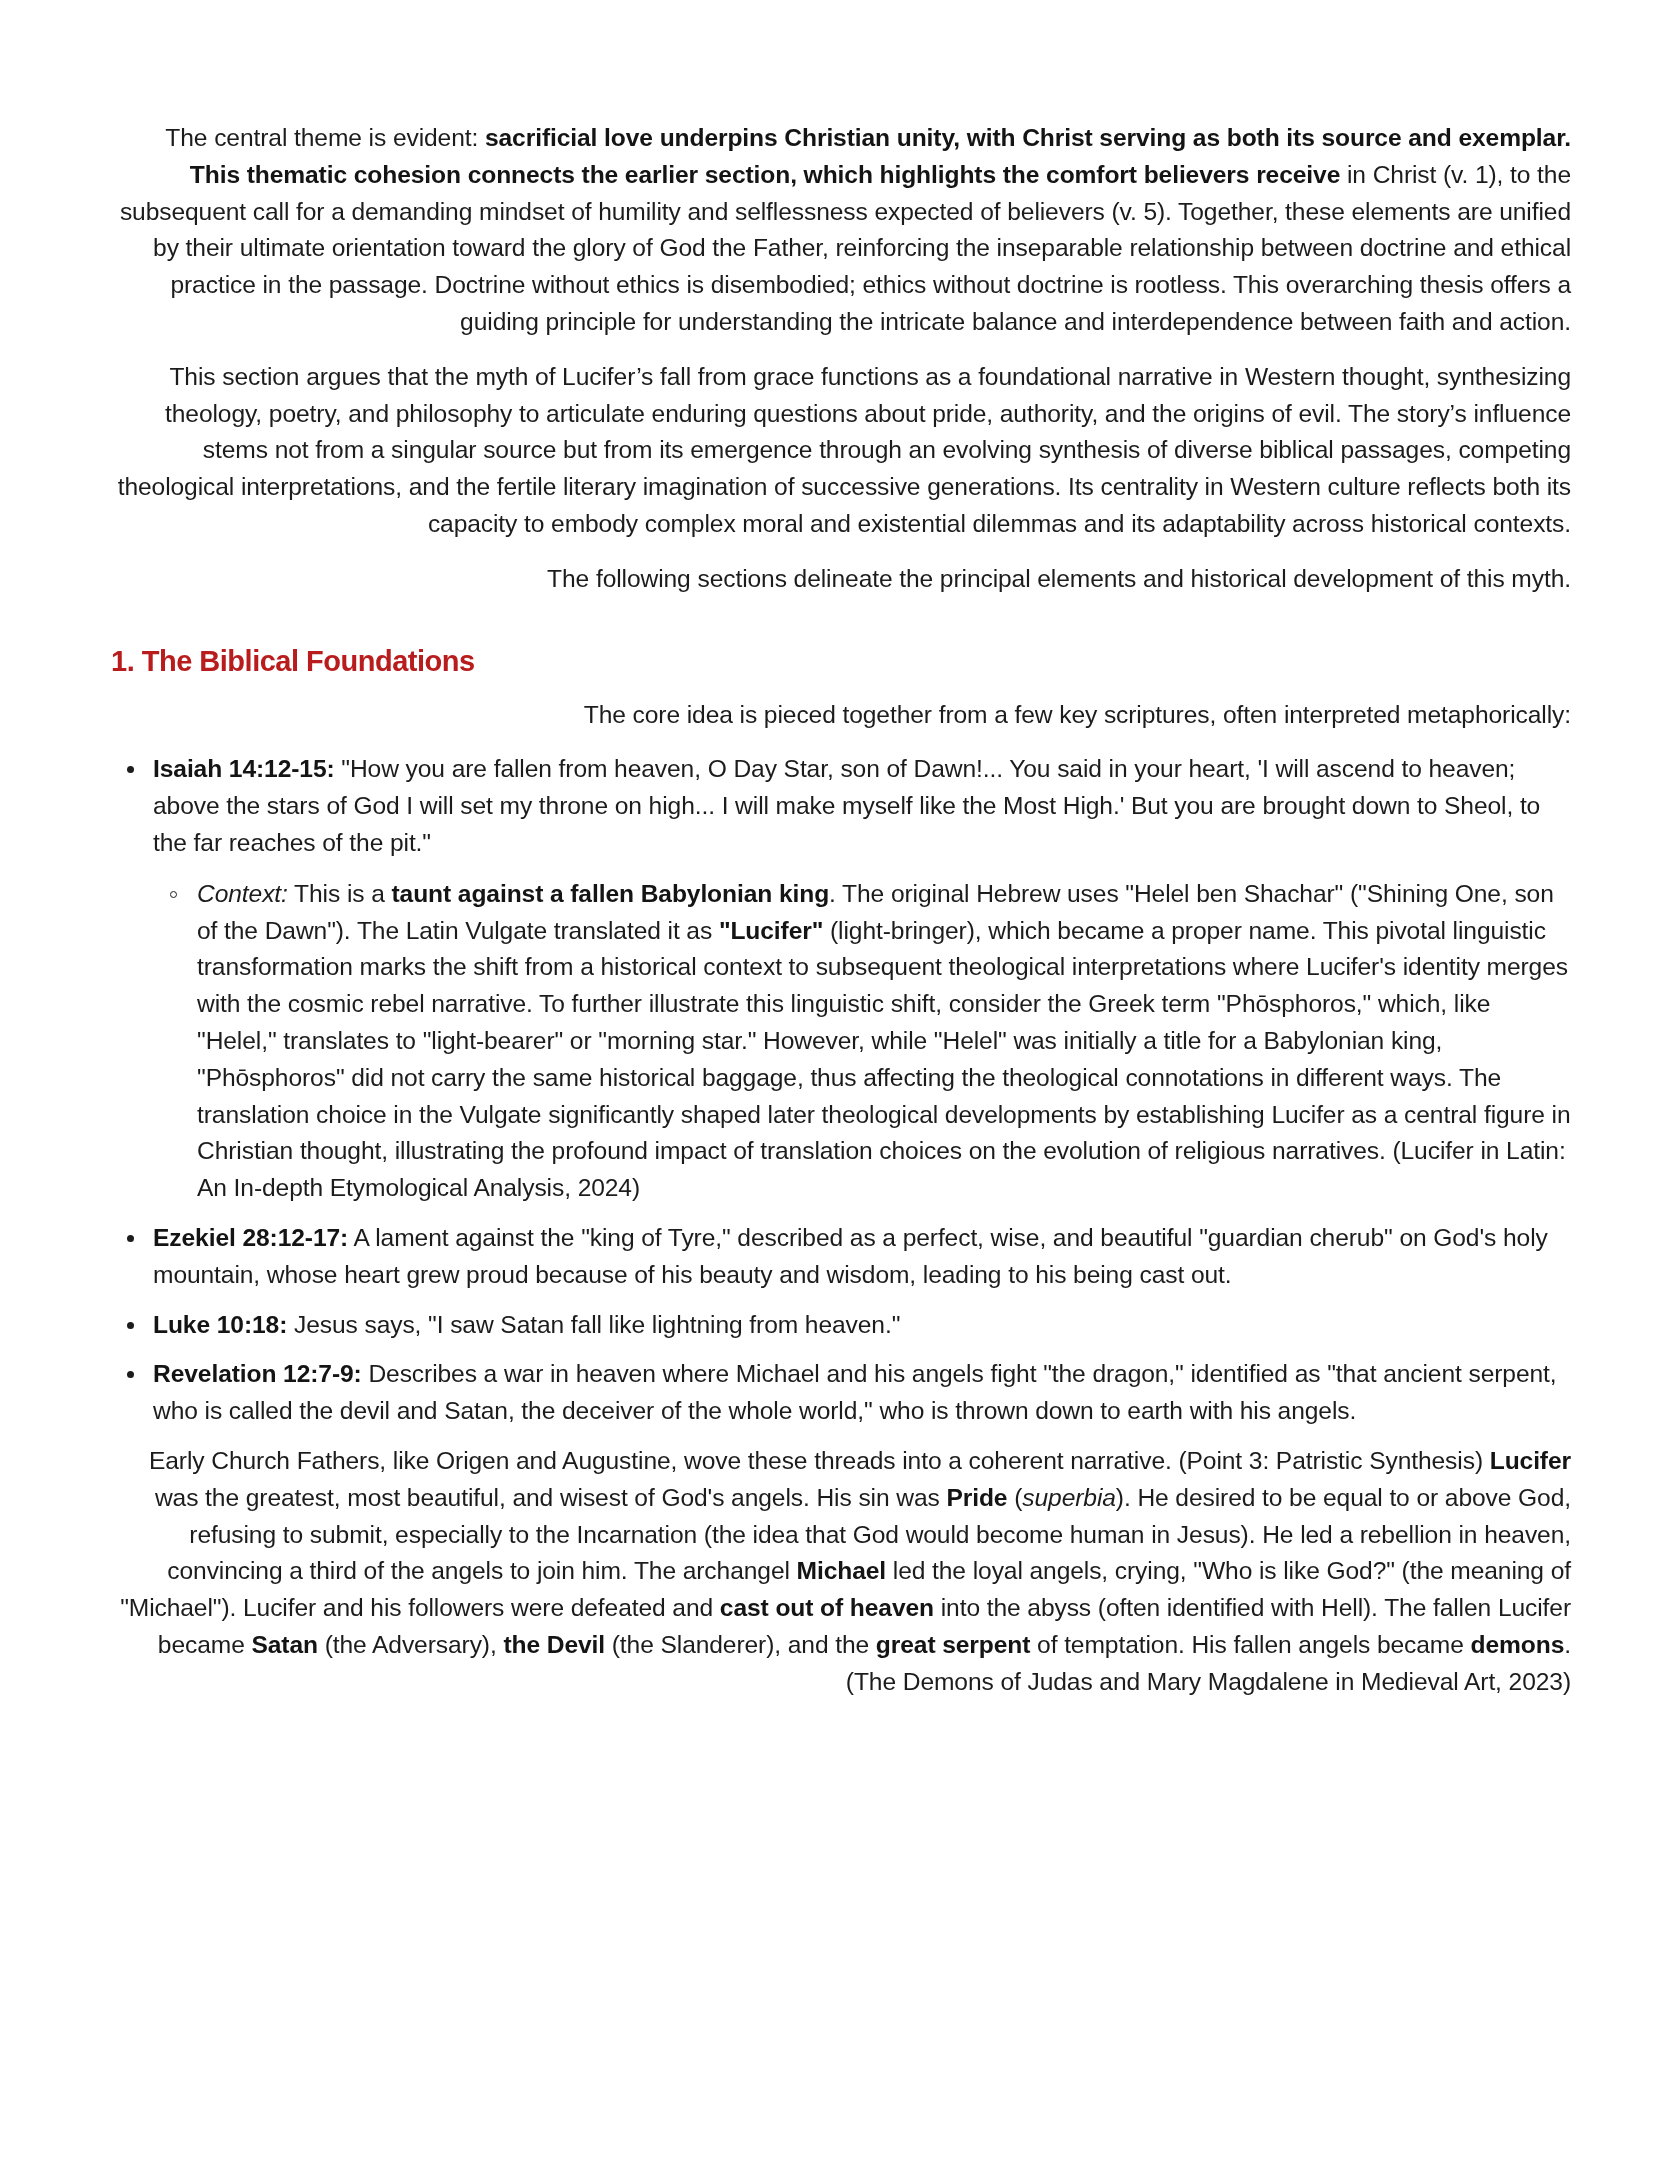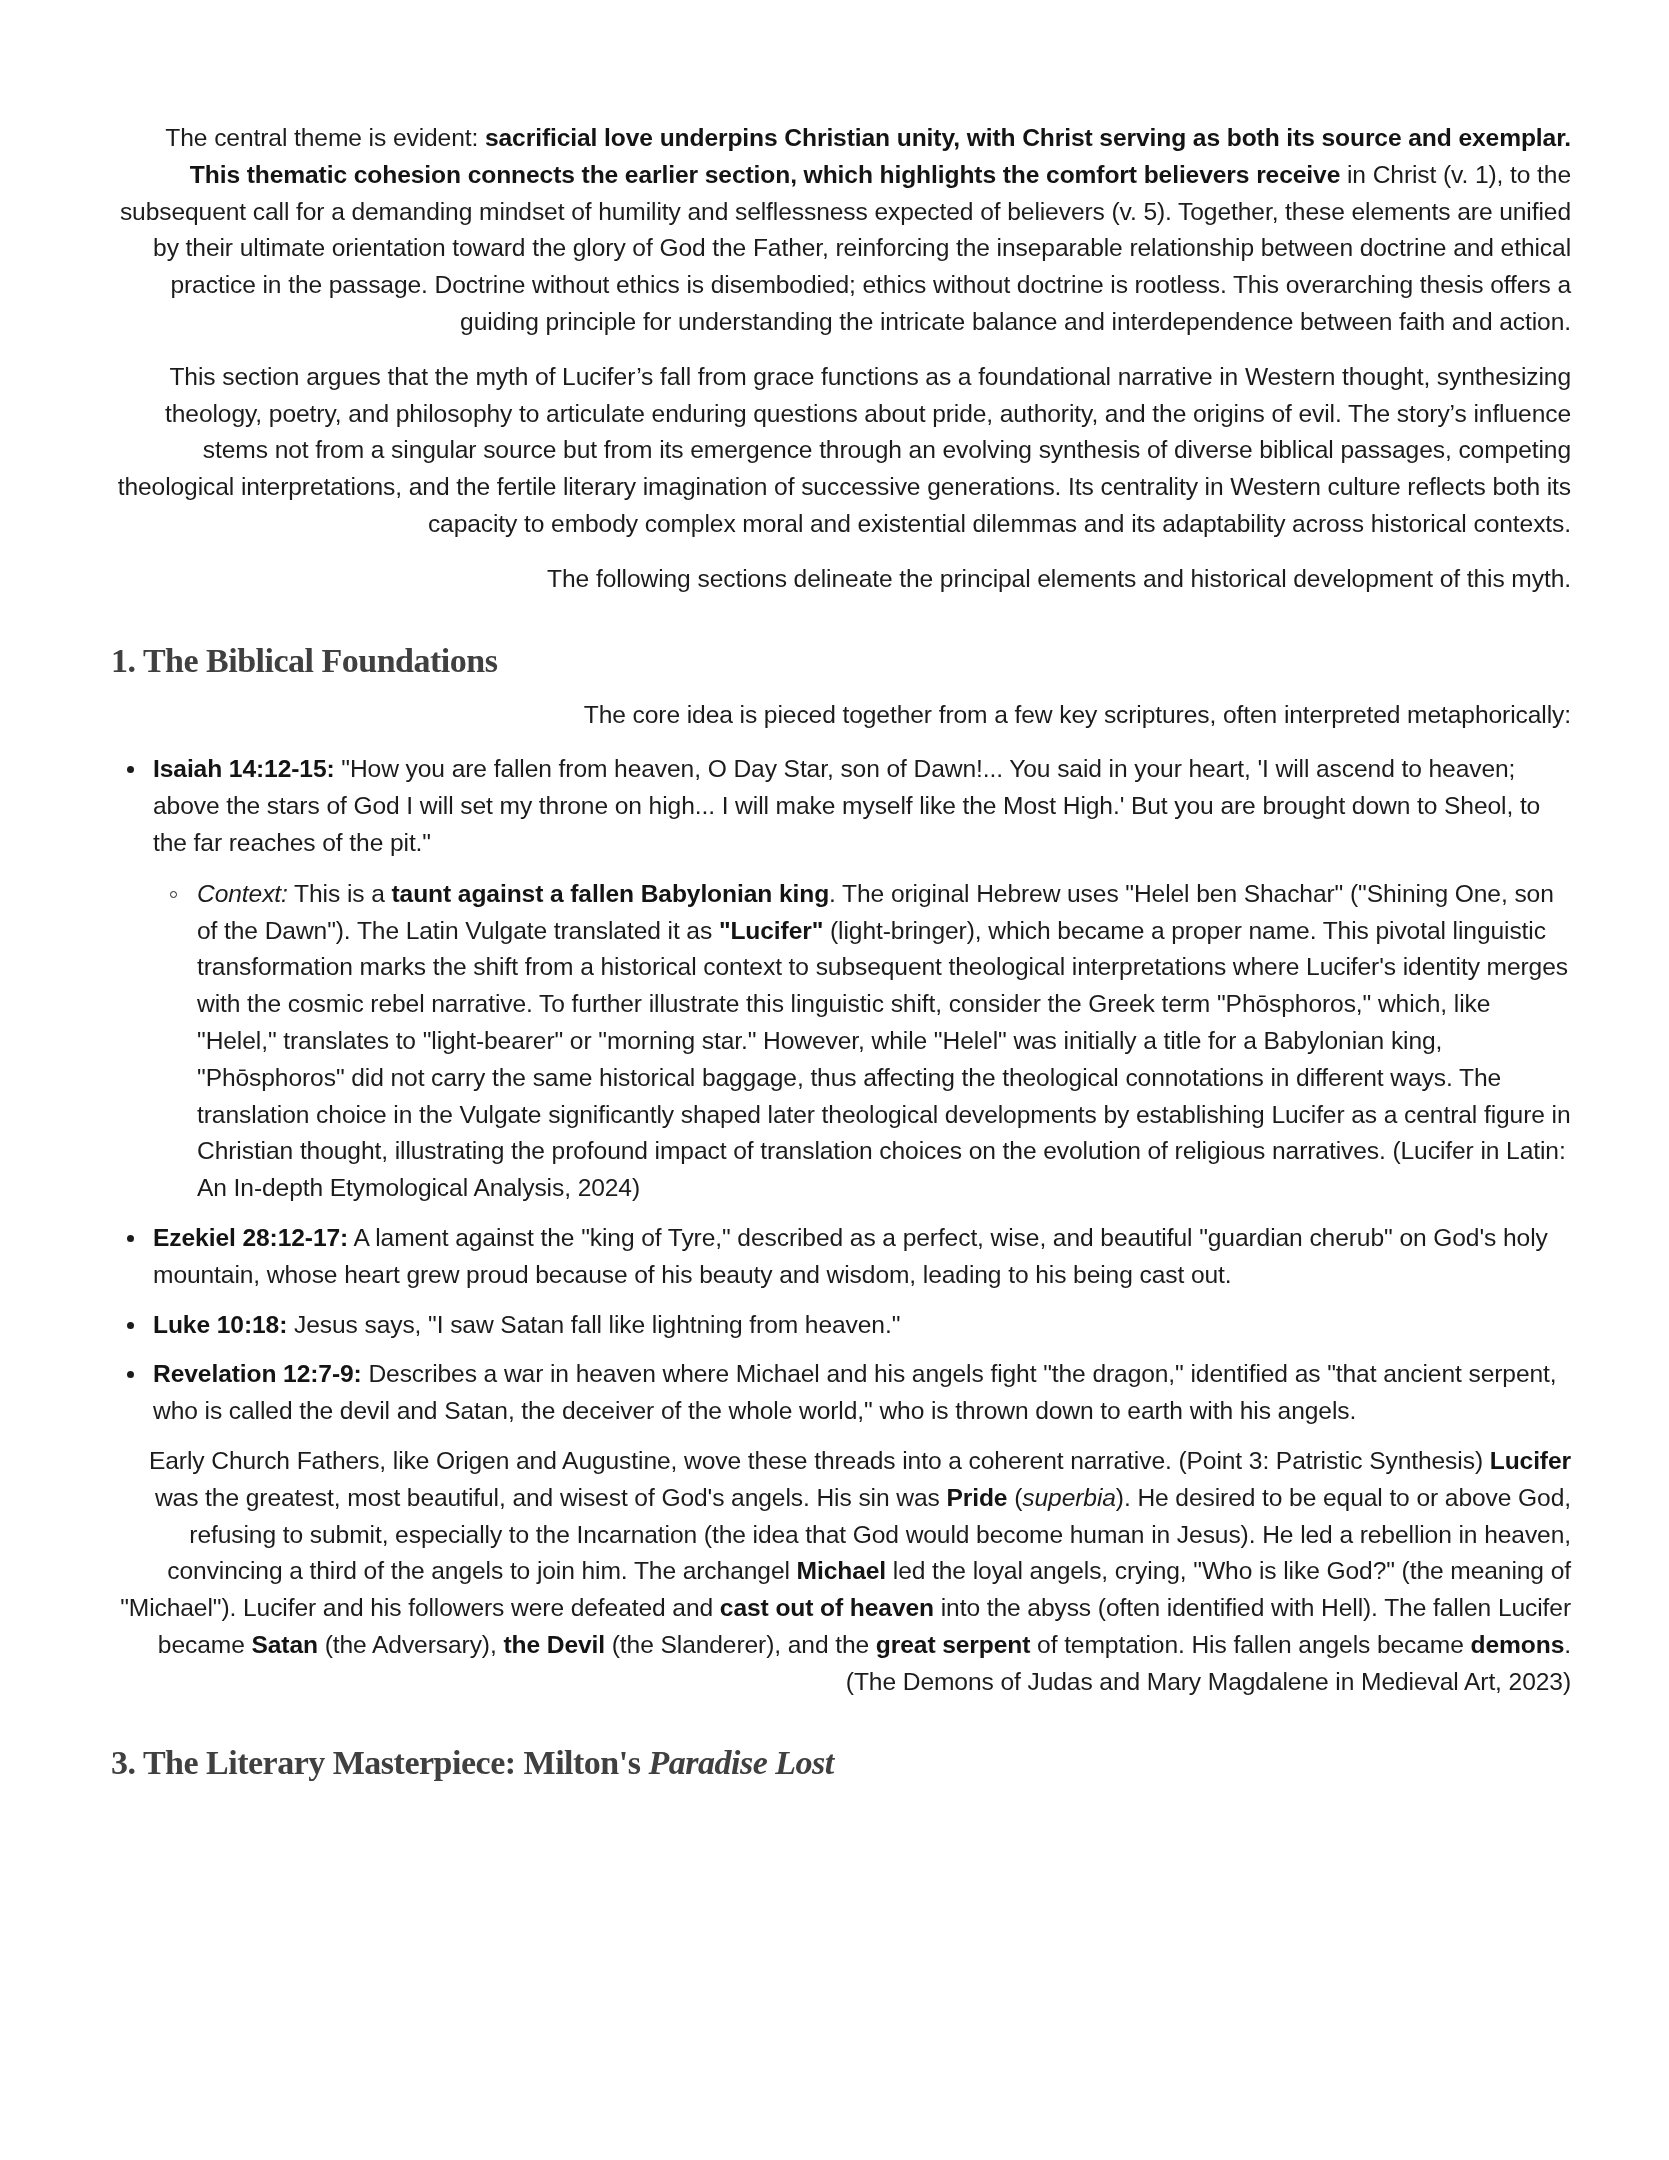--- a/index.html
+++ b/index.html
@@ -16,27 +16,26 @@
       top: 120px;
       width: 1460px;
       font-size: 24.6px;
       line-height: 36.8px;
       letter-spacing: -0.1px;
     }
     p { margin: 0; }
     .para { margin-bottom: 18px; text-align: right; }
     b, strong { font-weight: 700; color: #141414; }
     h3 {
-      font-size: 34px;
+      font-size: 29px;
       font-weight: 700;
       line-height: 40px;
       margin: 43px 0 16px 0;
       letter-spacing: -0.5px;
-      color: #404040;
-      font-family: Liberation Serif, serif;
+      color: #b91c1c;
     }
     h3 em { font-style: italic; }
     ul.lvl1 {
       list-style: none;
       margin: 0 0 0 0;
       padding: 0 0 0 42px;
     }
     ul.lvl1 > li {
       position: relative;
       margin-bottom: 13px;
@@ -99,15 +98,14 @@
       <b>Luke 10:18:</b><span> Jesus says, "I saw Satan fall like lightning from heaven."</span>
     </li>
     <li>
       <span class="bullet"></span>
       <b>Revelation 12:7-9:</b><span> Describes a war in heaven where Michael and his angels fight "the dragon," identified as "that ancient serpent, who is called the devil and Satan, the deceiver of the whole world," who is thrown down to earth with his angels.</span>
     </li>
   </ul>
 
   <p class="para"><span>Early Church Fathers, like Origen and Augustine, wove these threads into a coherent narrative. (Point 3: Patristic Synthesis) </span><b>Lucifer</b><span> was the greatest, most beautiful, and wisest of God's angels. His sin was </span><b>Pride</b><span> (</span><em>superbia</em><span>). He desired to be equal to or above God, refusing to submit, especially to the Incarnation (the idea that God would become human in Jesus). He led a rebellion in heaven, convincing a third of the angels to join him. The archangel </span><b>Michael</b><span> led the loyal angels, crying, "Who is like God?" (the meaning of "Michael"). Lucifer and his followers were defeated and </span><b>cast out of heaven</b><span> into the abyss (often identified with Hell). The fallen Lucifer became </span><b>Satan</b><span> (the Adversary), </span><b>the Devil</b><span> (the Slanderer), and the </span><b>great serpent</b><span> of temptation. His fallen angels became </span><b>demons</b><span>. (The Demons of Judas and Mary Magdalene in Medieval Art, 2023)</span></p>
 
-  <h3><span>3. The Literary Masterpiece: Milton's </span><em>Paradise Lost</em></h3>
 
 </div>
 
 </body></html>

